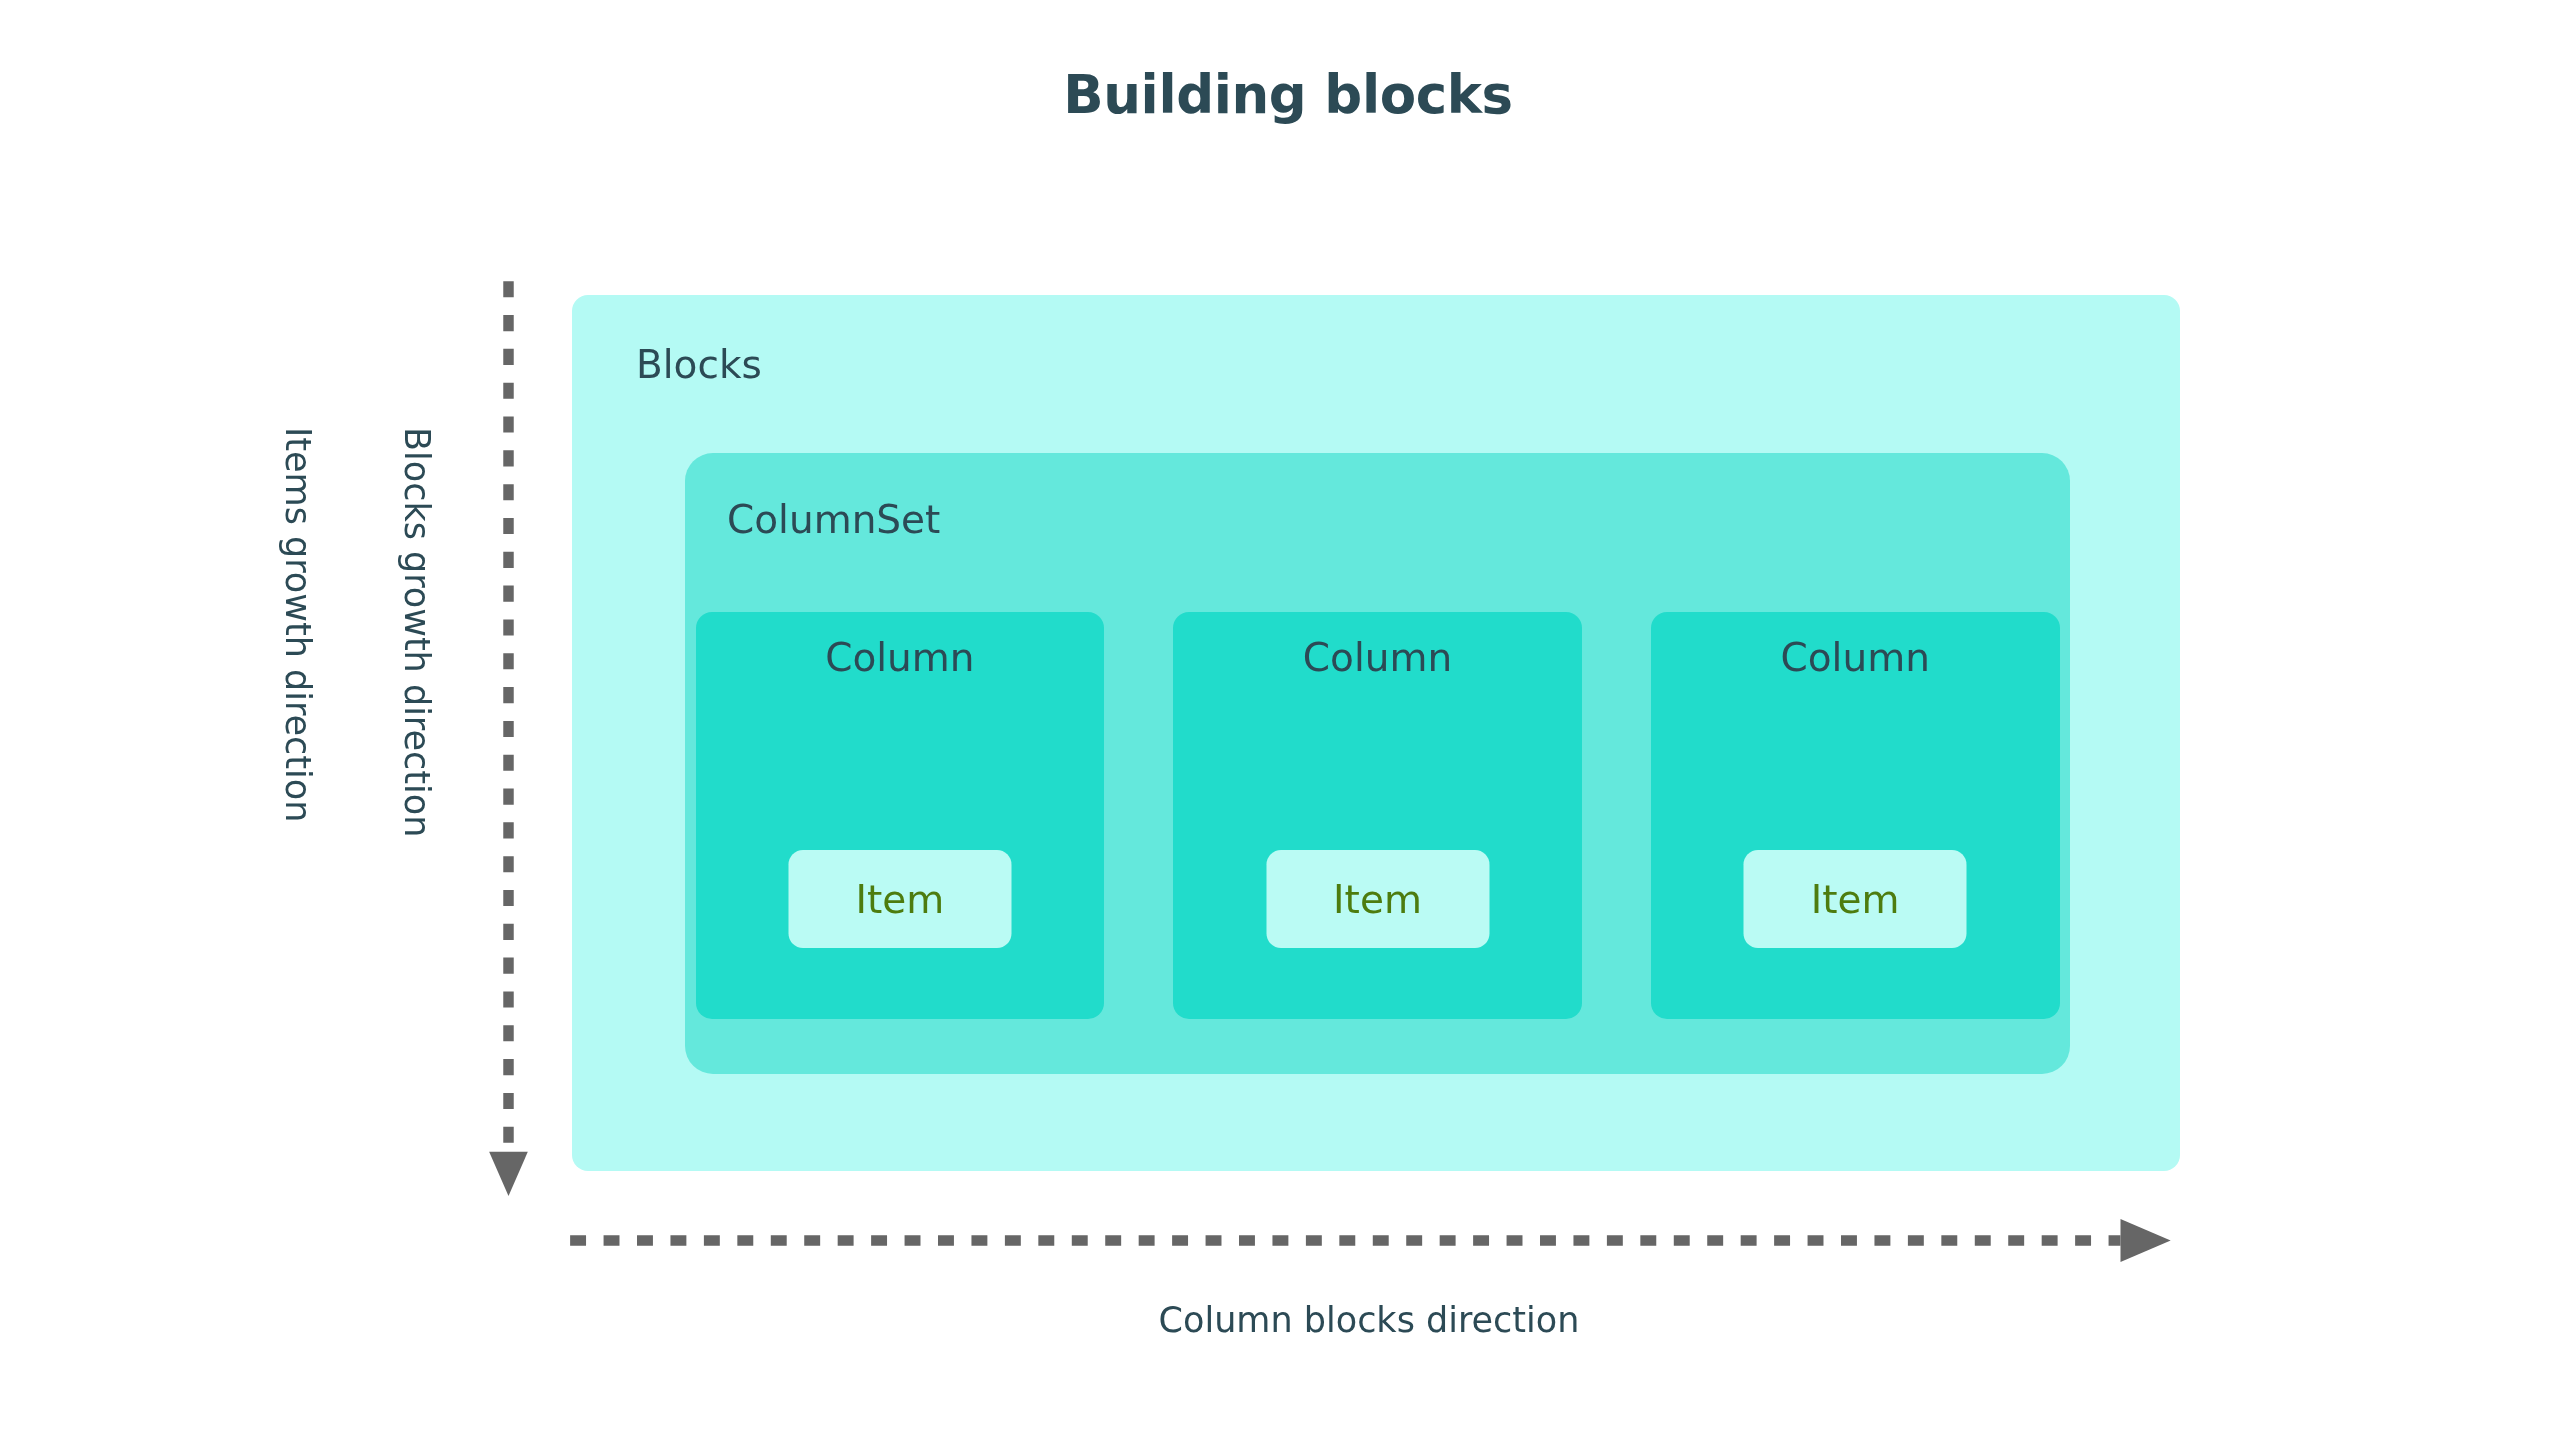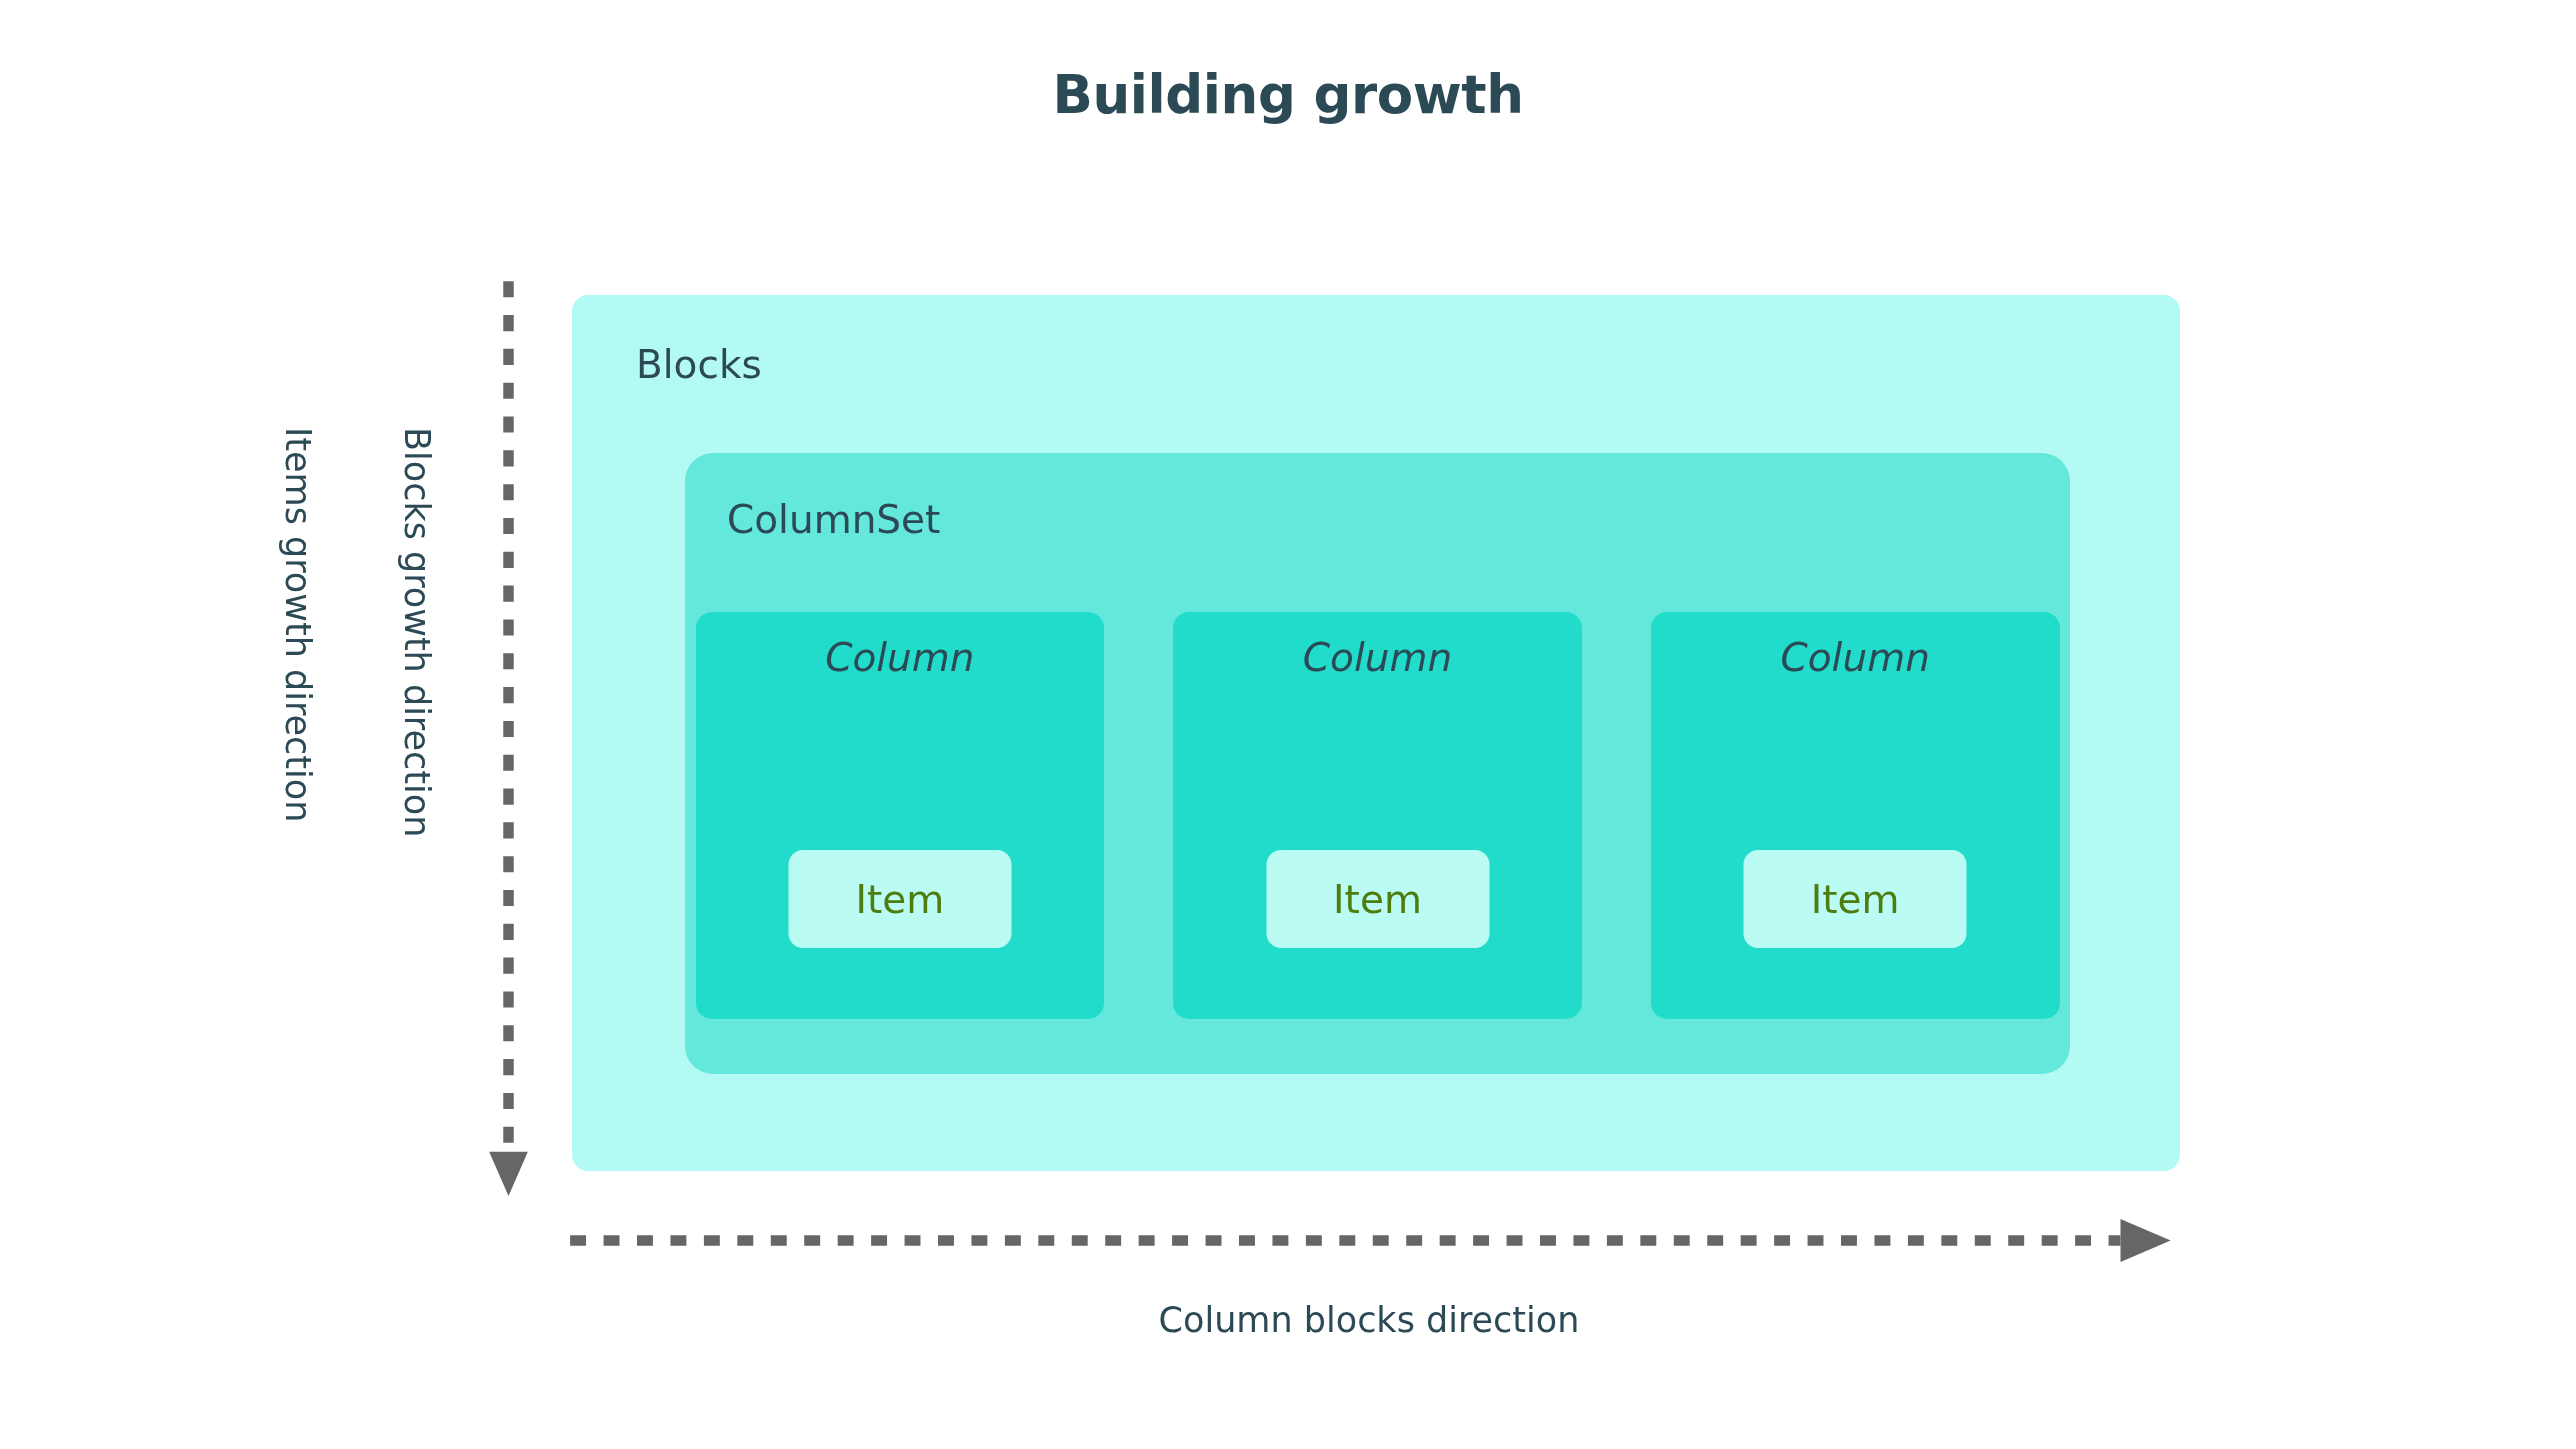--- a/index.html
+++ b/index.html
@@ -127,21 +127,20 @@
   }
   .column-label {
     position: absolute;
     left: 0;
     right: 0;
     top: 22.5px;
     text-align: center;
     font-size: 39px;
     color: #2c4a55;
     line-height: 1.2;
-    font-style: italic;
   }
   .item {
     position: absolute;
     left: 50%;
     transform: translateX(-50%);
     top: 238px;
     width: 223px;
     height: 98px;
     background: #bafbf4;
     border-radius: 14.5px;
@@ -153,21 +152,21 @@
     font-size: 39px;
     color: #4d7c0f;
     line-height: 1;
   }
 </style>
 </head>
 <body>
 
 <div id="canvas">
 
-  <div class="page-title">Building growth</div>
+  <div class="page-title">Building blocks</div>
 
   <div class="vlabel vlabel-items">Items growth direction</div>
   <div class="vlabel vlabel-blocks">Blocks growth direction</div>
 
   <svg class="arrow-v" viewBox="0 0 48 1145">
     <line x1="24" y1="4" x2="24" y2="1085" stroke="#666666" stroke-width="13" stroke-dasharray="20 22"></line>
     <polygon points="0,1085 48,1085 24,1140" fill="#666666"></polygon>
   </svg>
 
   <svg class="arrow-h" viewBox="0 0 2025 54">

